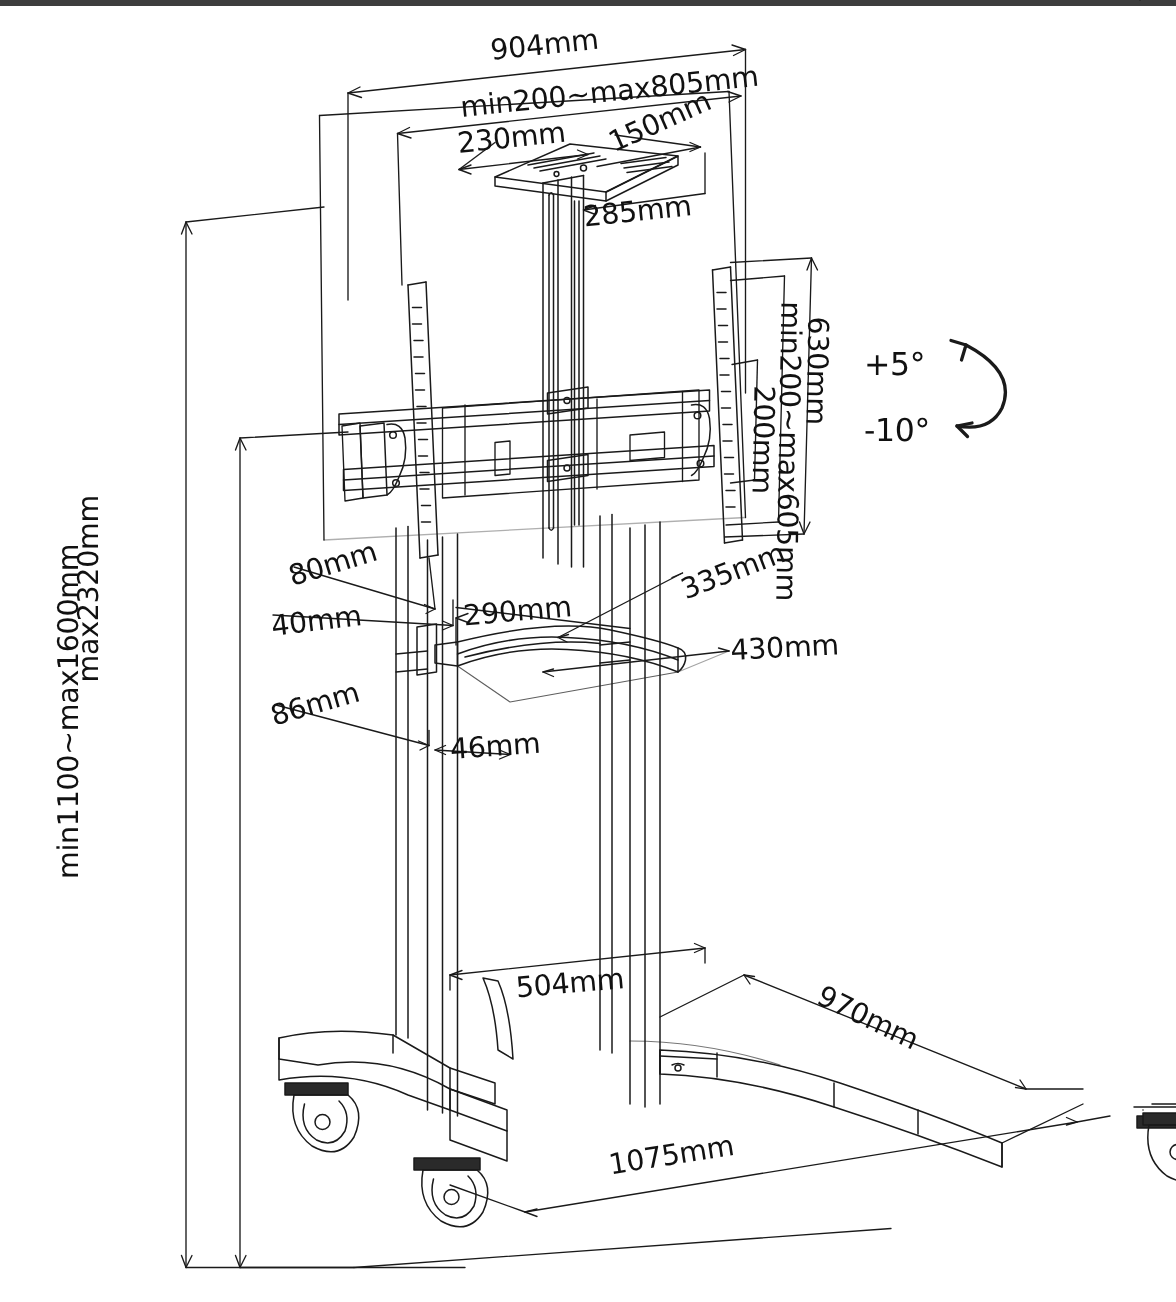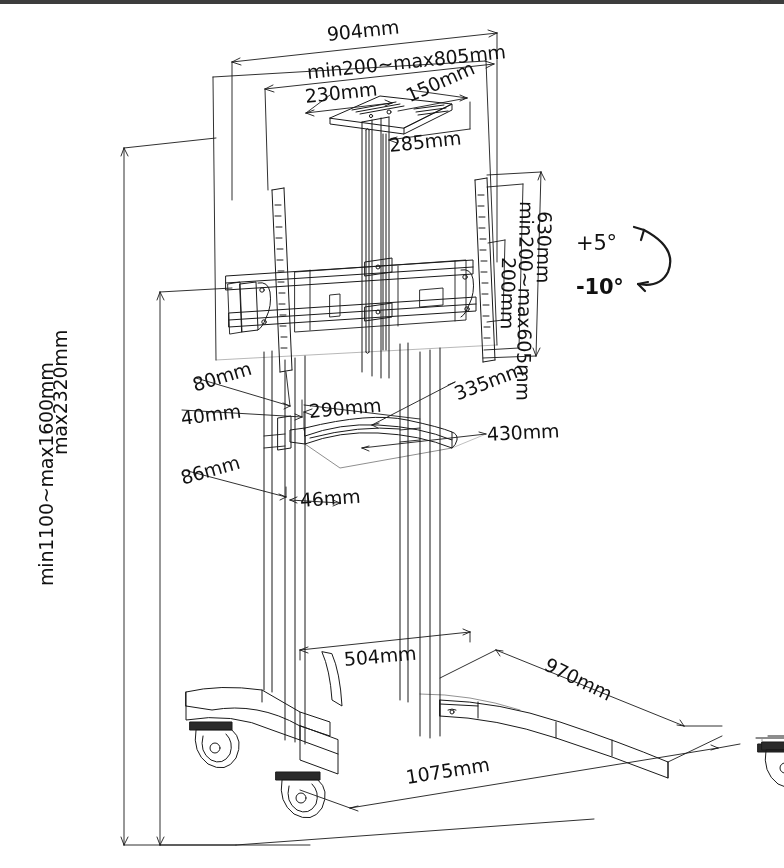--- a/index.html
+++ b/index.html
@@ -397,21 +397,21 @@
   <div class="lbl" style="left:389px; top:145px; transform: translateY(-50%) rotate(-6deg);">285mm</div>
 
   <div class="lbl" style="left:545px; top:200px; transform: rotate(91deg);">630mm</div>
 
   <div class="lbl" style="left:527px; top:190px; transform: rotate(91deg);">min200~max605mm</div>
 
   <div class="lbl" style="left:509px; top:246px; transform: rotate(91deg);">200mm</div>
 
   <div class="lbl ang" style="left:576px; top:243px; transform: translateY(-50%);">+5°</div>
 
-  <div class="lbl ang" style="left:576px; top:287px; transform: translateY(-50%); font-weight: bold;">-10°</div>
+  <div class="lbl ang" style="left:576px; top:287px; transform: translateY(-50%);">-10°</div>
 
   <div class="lbl" style="left:193px; top:385px; transform: translateY(-50%) rotate(-17deg);">80mm</div>
 
   <div class="lbl" style="left:181px; top:418px; transform: translateY(-50%) rotate(-7deg);">40mm</div>
 
   <div class="lbl" style="left:309px; top:411px; transform: translateY(-50%) rotate(-5deg);">290mm</div>
 
   <div class="lbl" style="left:455px; top:394px; transform: translateY(-50%) rotate(-21deg);">335mm</div>
 
   <div class="lbl" style="left:487px; top:434px; transform: translateY(-50%) rotate(-3deg);">430mm</div>

